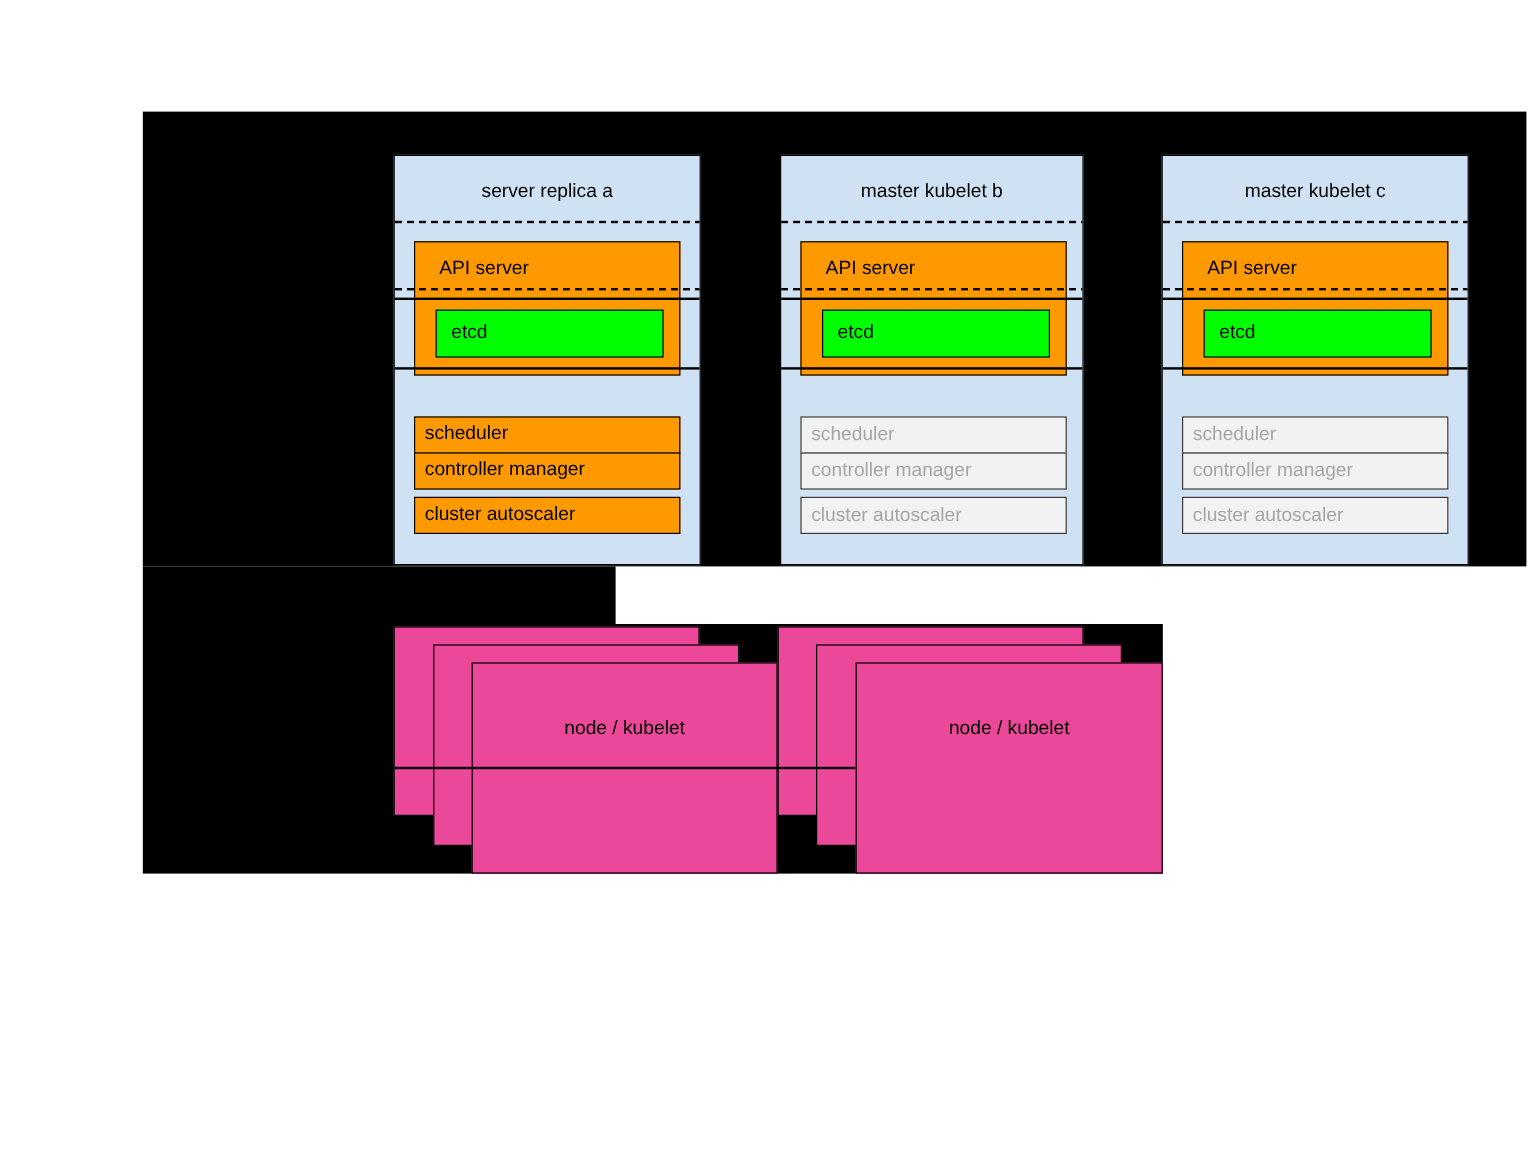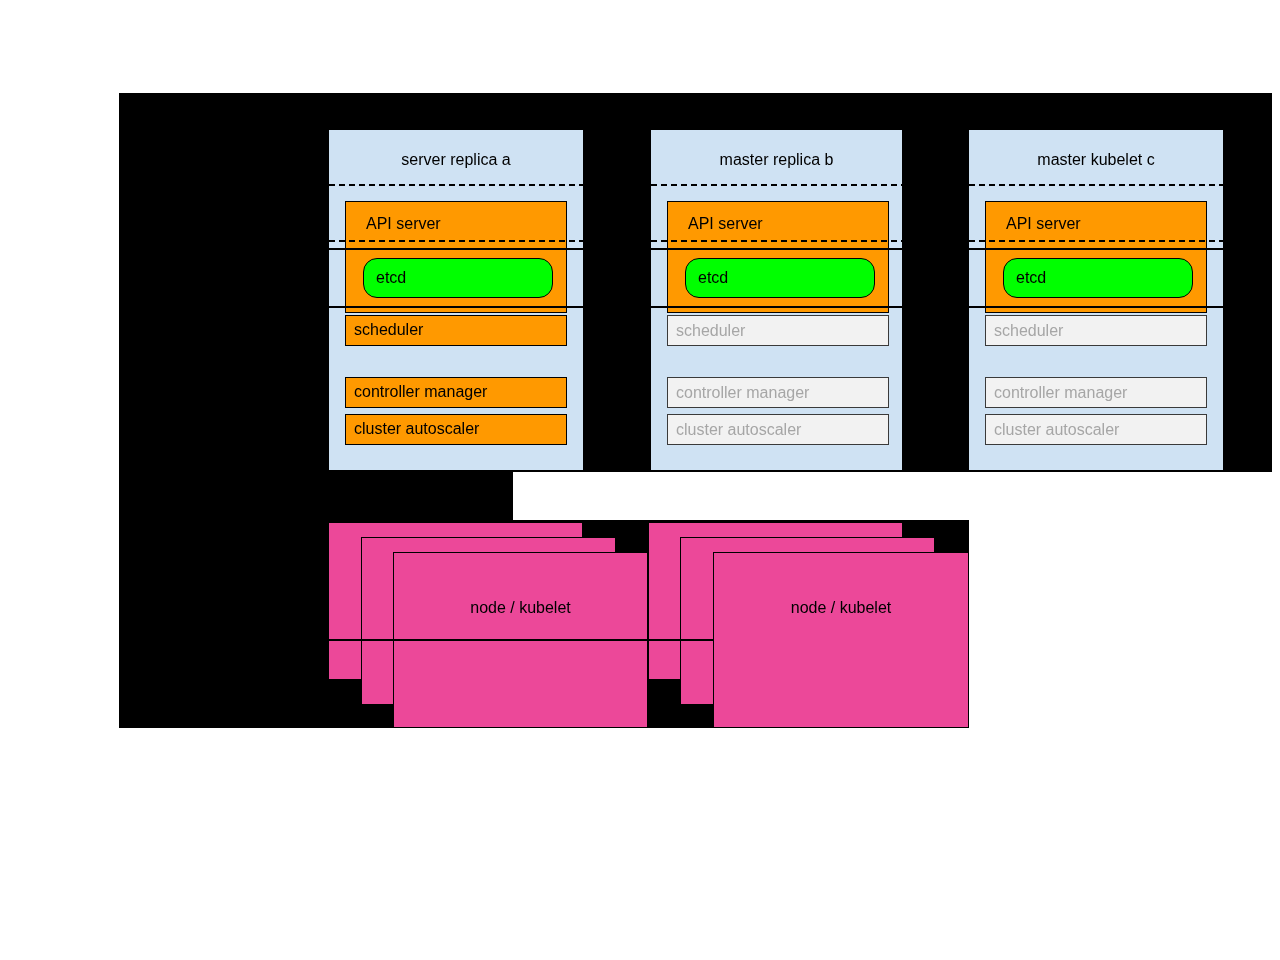--- a/index.html
+++ b/index.html
@@ -18,25 +18,25 @@
   .hline{position:absolute;left:0;right:0;height:2px;z-index:6;}
   .hline.dashed{background:repeating-linear-gradient(90deg,#000 0 6px,rgba(0,0,0,0) 6px 10px);}
   .hline.solid{background:#000;}
   .comp{position:absolute;left:16px;width:222px;box-sizing:border-box;font-size:16px;padding-left:12px;}
   .api{
     top:71px;height:112px;background:#ff9900;border:1.5px solid #000;z-index:2;
   }
   .api-label{padding:13px 0 0 8px;}
   .etcd{
     position:absolute;left:17px;top:56px;width:190px;height:40px;box-sizing:border-box;
-    background:#00ff00;border:1.5px solid #000;border-radius:14px;
+    background:#00ff00;border:1.5px solid #000;border-radius:0;
     line-height:37px;padding-left:12px;font-size:16px;
   }
   .row{height:31px;line-height:27px;padding-left:8px;background:#ff9900;border:1.5px solid #000;z-index:2;}
-  .row.r1{top:185px;}
+  .row.r1{top:217px;}
   .row.r2{top:247px;}
   .row.r3{top:284px;}
   .row.inactive{background:#f2f2f2;border:1px solid #3a3a3a;color:#a6a6a6;line-height:29px;}
 
   
   .node-box{
     position:absolute;background:#ec4899;border:1.5px solid #000;box-sizing:border-box;
   }
   .node-label{position:absolute;top:46px;left:0;width:100%;text-align:center;font-size:16px;}
   .lb-line{position:absolute;left:328px;top:639px;width:385px;height:2px;background:#000;z-index:4;}
@@ -59,21 +59,21 @@
     </div>
     <div class="hline dashed" style="top:110px;"></div>
     <div class="hline solid" style="top:118px;"></div>
     <div class="hline solid" style="top:176px;"></div>
     <div class="comp row r1">scheduler</div>
     <div class="comp row r2">controller manager</div>
     <div class="comp row r3">cluster autoscaler</div>
   </div>
 
   <div class="master" style="left:650px;width:253px;">
-    <div class="m-title">master replica b</div>
+    <div class="m-title">master kubelet b</div>
     <div class="hline dashed" style="top:54px;"></div>
     <div class="comp api">
       <div class="api-label">API server</div>
       <div class="etcd">etcd</div>
     </div>
     <div class="hline dashed" style="top:110px;"></div>
     <div class="hline solid" style="top:118px;"></div>
     <div class="hline solid" style="top:176px;"></div>
     <div class="comp row r1 inactive">scheduler</div>
     <div class="comp row r2 inactive">controller manager</div>

